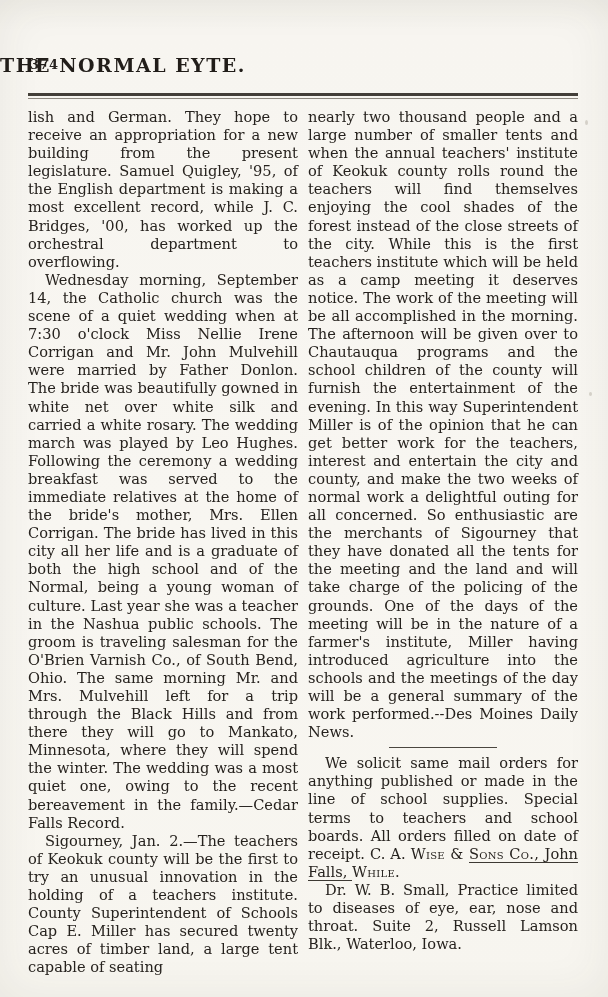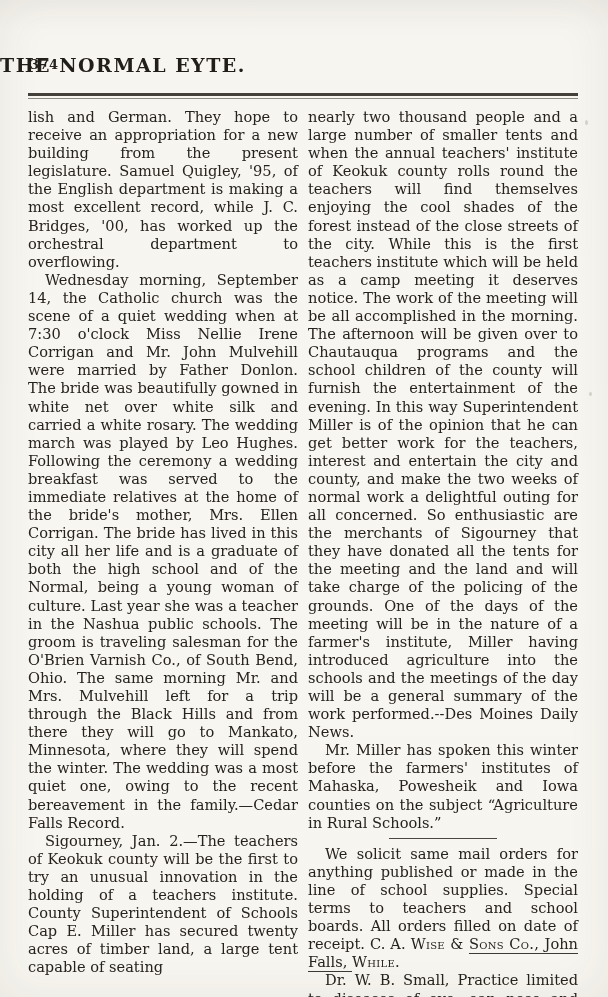--- a/index.html
+++ b/index.html
@@ -105,21 +105,20 @@
   <main class="columns">
 
     <section class="col">
       <p class="cont">lish and German.  They hope to receive an appropriation for a new building from the present legislature. Samuel Quigley, '95, of the English department is making a most excellent record, while J. C. Bridges, '00, has worked up the orchestral department to overflowing.</p>
       <p>Wednesday morning, September 14, the Catholic church was the scene of a quiet wedding when at 7:30 o'clock Miss Nellie Irene Corrigan and Mr. John Mulvehill were married by Father Donlon.  The bride was beautifully gowned in white net over white silk and carried a white rosary.  The wedding march was played by Leo Hughes.  Following the ceremony a wedding breakfast was served to the immediate relatives at the home of the bride's mother, Mrs. Ellen Corrigan.  The bride has lived in this city all her life and is a graduate of both the high school and of the Normal, being a young woman of culture.  Last year she was a teacher in the Nashua public schools.  The groom is traveling salesman for the O'Brien Varnish Co., of South Bend, Ohio.  The same morning Mr. and Mrs. Mulvehill left for a trip through the Black Hills and from there they will go to Mankato, Minnesota, where they will spend the winter.  The wedding was a most quiet one, owing to the recent bereavement in the family.—Cedar Falls Record.</p>
       <p>Sigourney, Jan. 2.—The teachers of Keokuk county will be the first to try an unusual innovation in the holding of a teachers institute.  County Superintendent of Schools Cap E. Miller has secured twenty acres of timber land, a large tent capable of seating</p>
     </section>
 
     <section class="col">
       <p class="cont">nearly two thousand people and a large number of smaller tents and when the annual teachers' institute of Keokuk county rolls round the teachers will find themselves enjoying the cool shades of the forest instead of the close streets of the city.  While this is the first teachers institute which will be held as a camp meeting it deserves notice.  The work of the meeting will be all accomplished in the morning.  The afternoon will be given over to Chautauqua programs and the school children of the county will furnish the entertainment of the evening. In this way Superintendent Miller is of the opinion that he can get better work for the teachers, interest and entertain the city and county, and make the two weeks of normal work a delightful outing for all concerned. So enthusiastic are the merchants of Sigourney that they have donated all the tents for the meeting and the land and will take charge of the policing of the grounds.  One of the days of the meeting will be in the nature of a farmer's institute, Miller having introduced agriculture into the schools and the meetings of the day will be a general summary of the work performed.--Des Moines Daily News.</p>
-      <p>Mr. Miller has spoken this winter before the farmers' institutes of Mahaska, Powesheik and Iowa counties on the subject “Agriculture in Rural Schools.”</p>
 
       <div class="short-rule"></div>
 
       <p><span>We solicit same mail orders for anything published or made in the line of school supplies.  Special terms to teachers and school boards.  All orders filled on date of receipt.  C. A. </span><span class="sc">Wise &amp; </span><span class="sc ul">Sons Co., </span><span class="ul">John Falls, </span><span class="sc">While.</span></p>
 
       <p>Dr. W. B. Small, Practice limited to diseases of eye, ear, nose and throat. Suite 2, Russell Lamson Blk., Waterloo, Iowa.</p>
     </section>
 
   </main>
 

